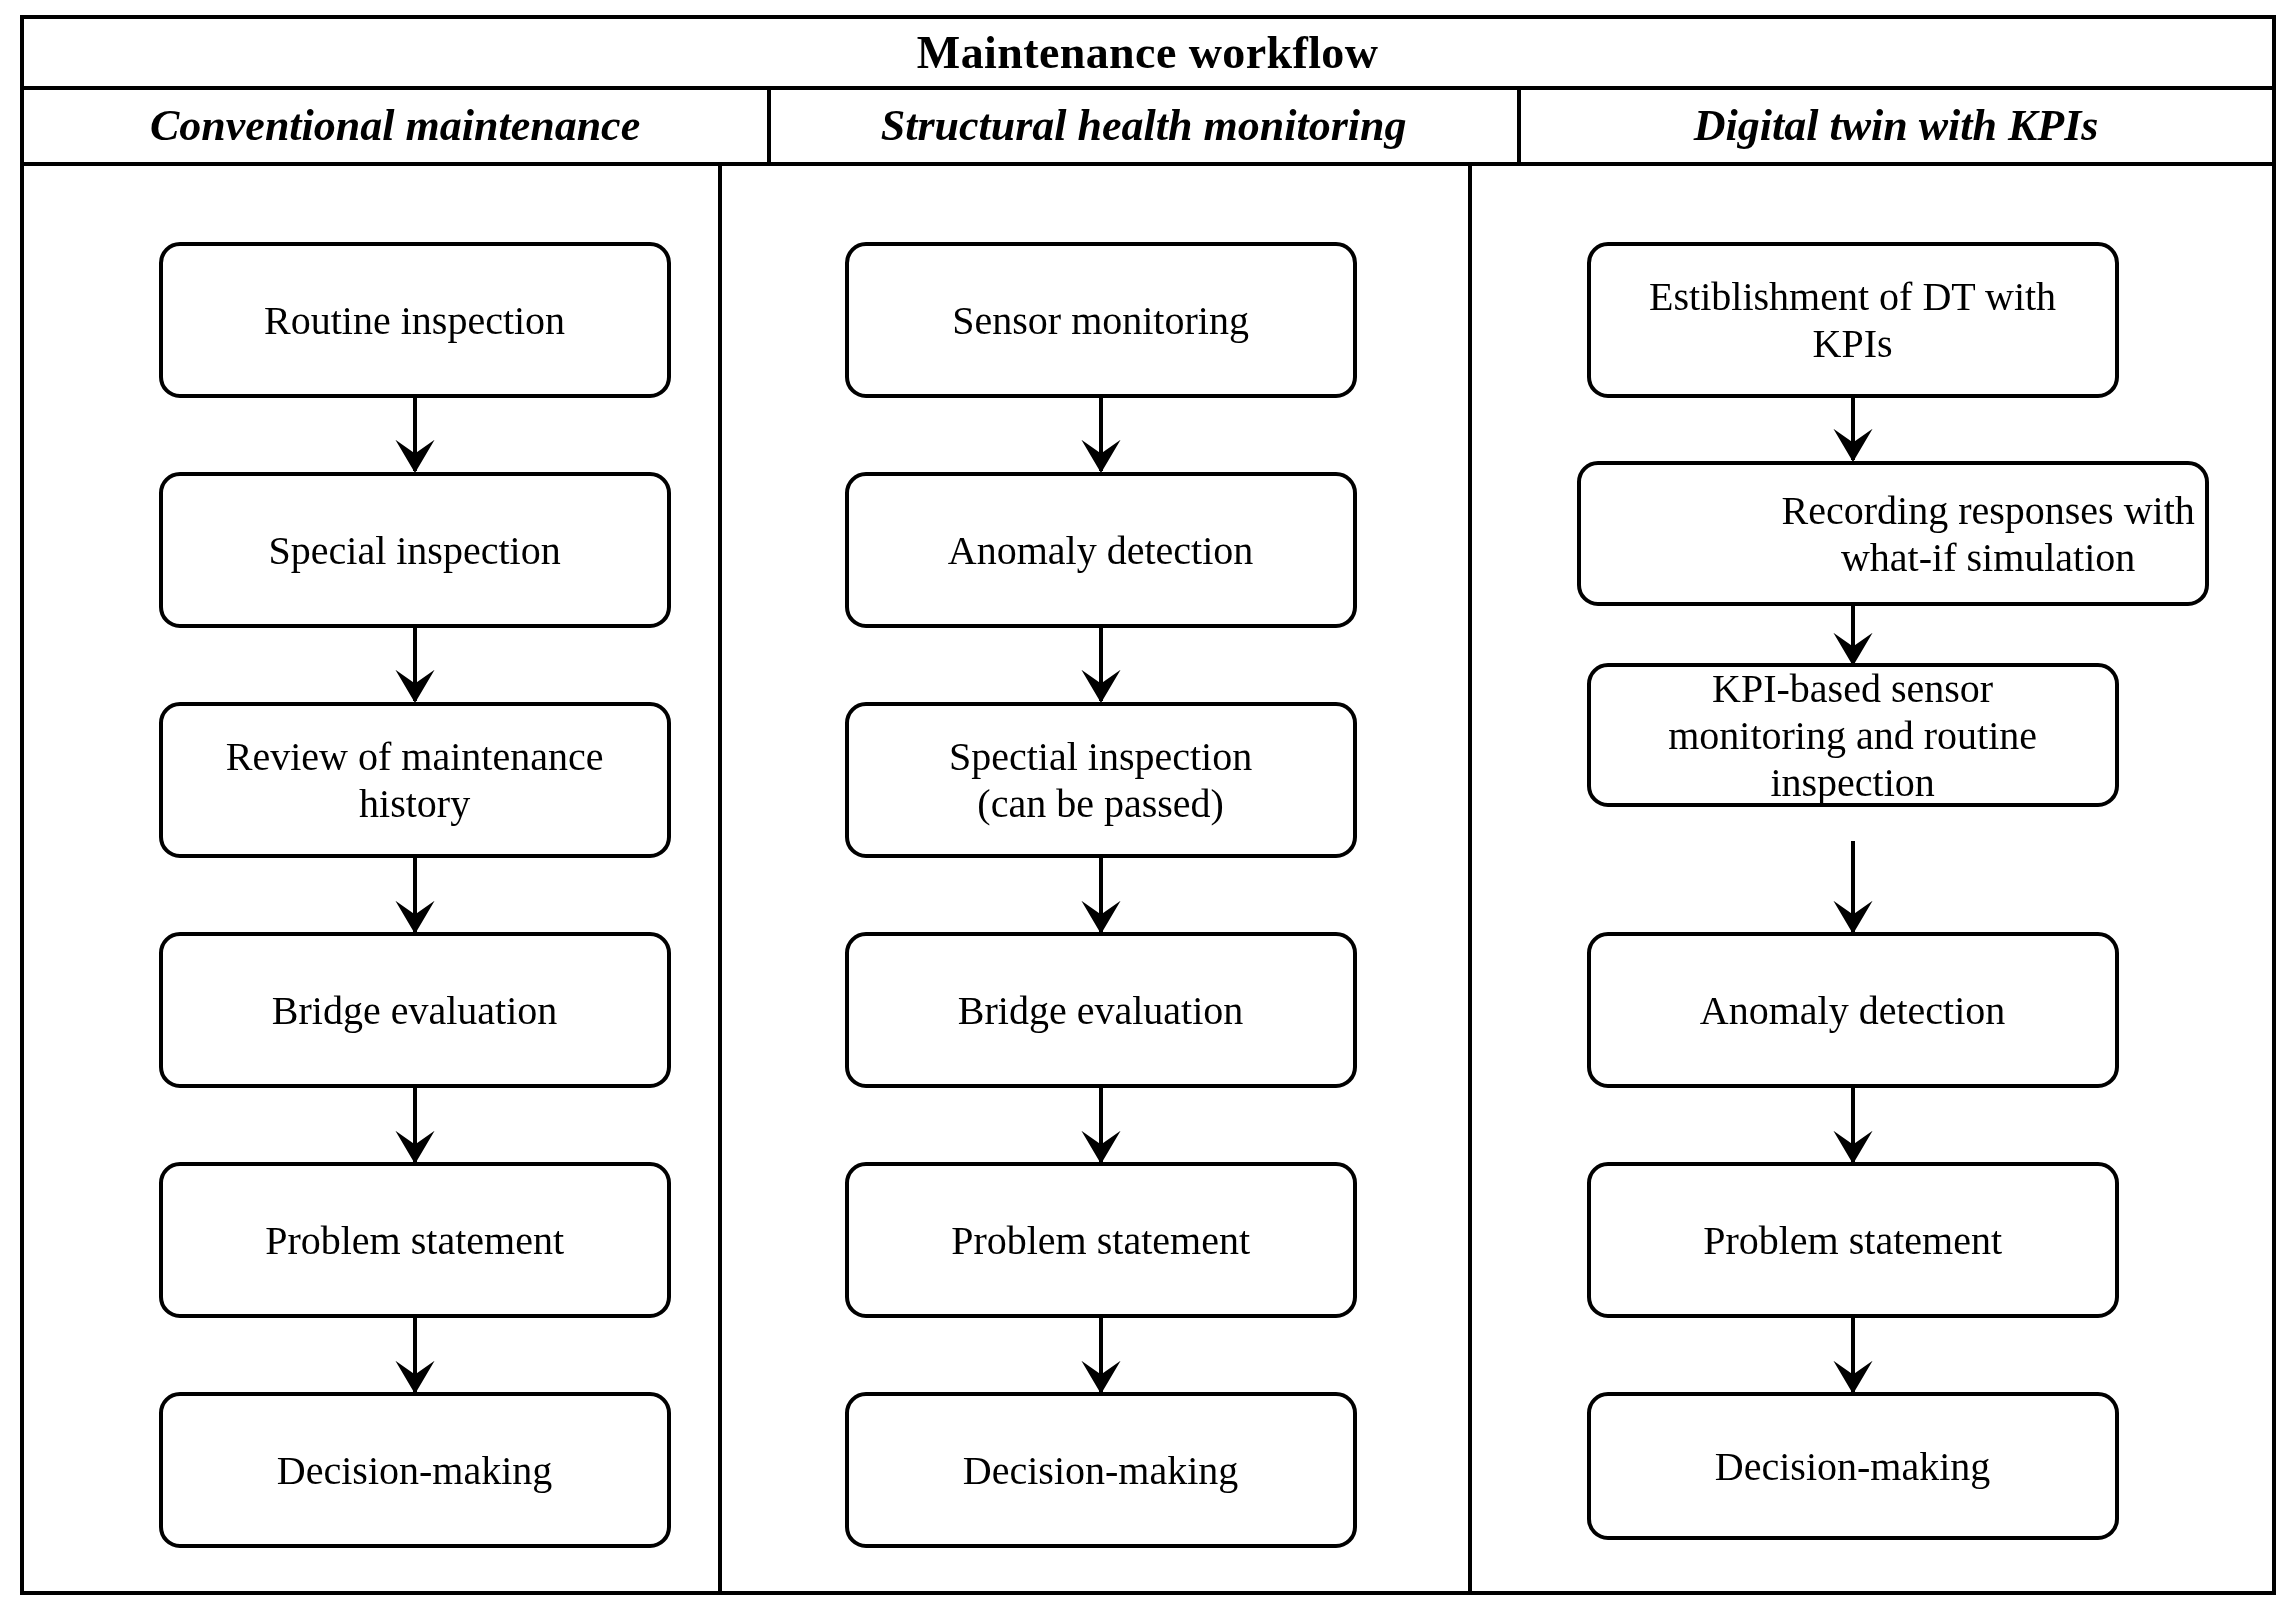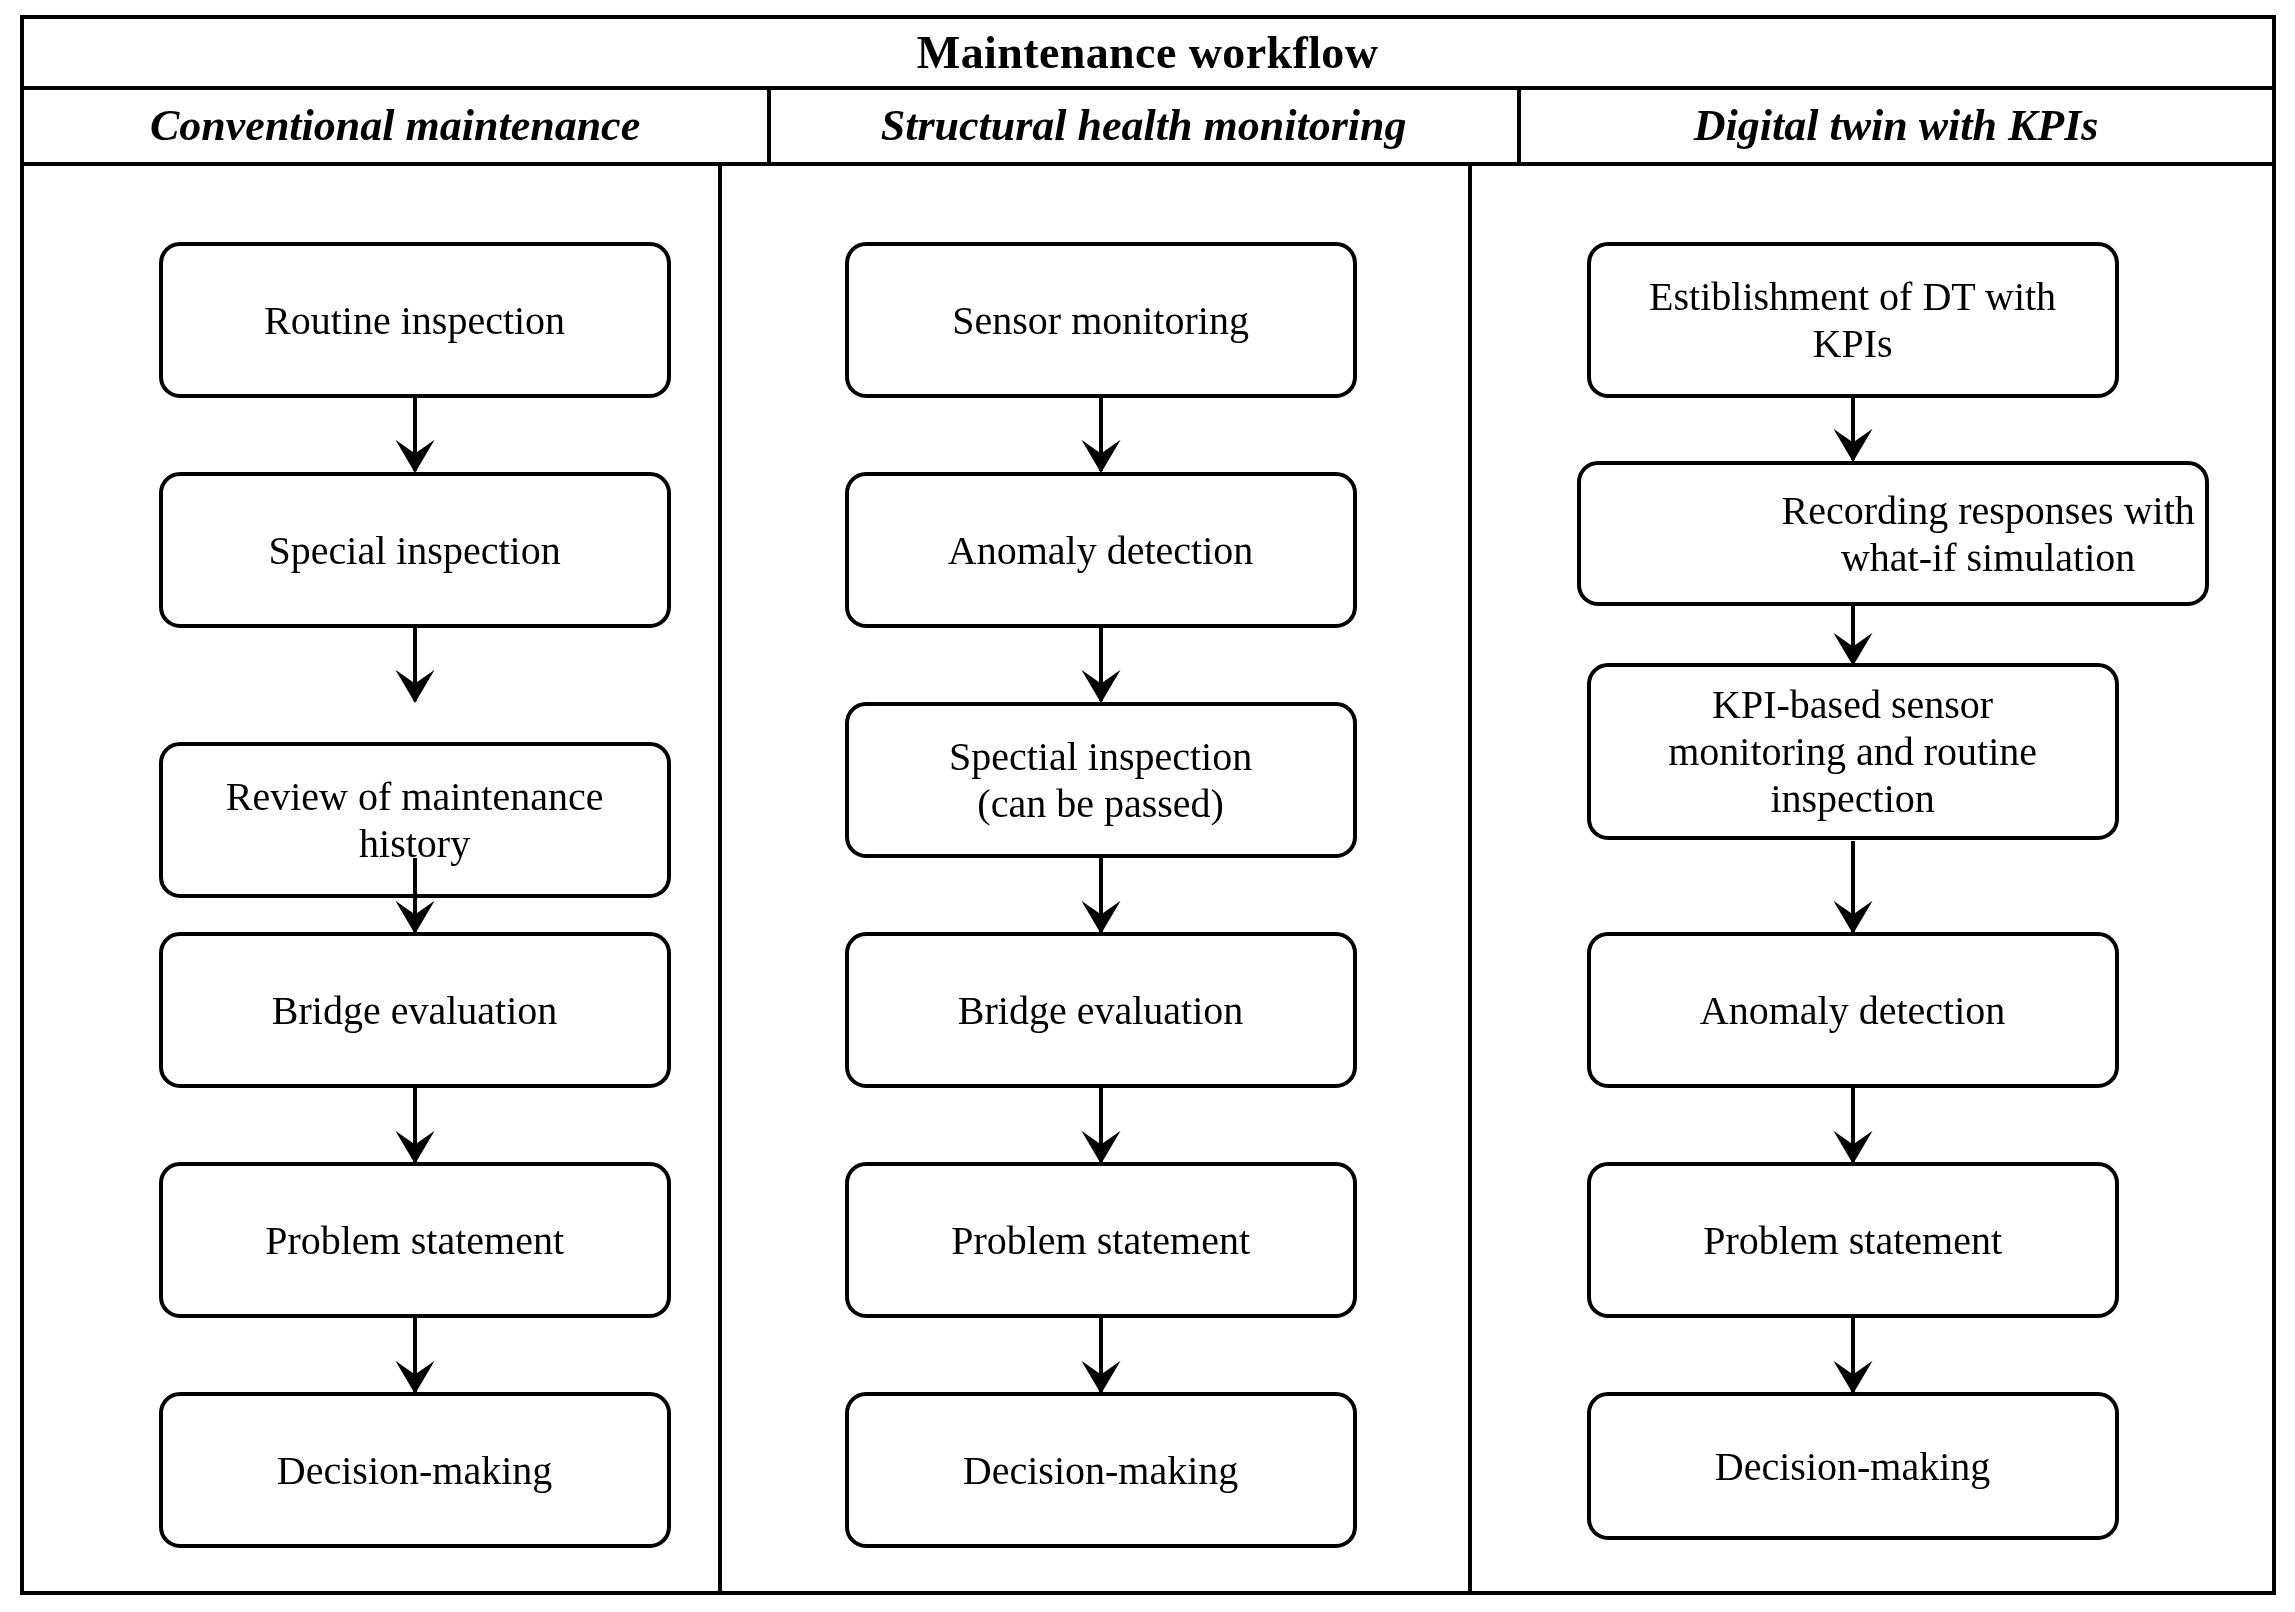--- a/index.html
+++ b/index.html
@@ -100,21 +100,21 @@
         <div class="node" style="left:135px;top:306px;width:512px;height:156px;justify-content:center;">
           <span class="txt">Special inspection</span>
         </div>
         <div class="arrow" style="left:370px;top:461px;height:74px;">
           <div class="shaft"></div>
           <svg viewBox="0 0 60 62" preserveAspectRatio="none" aria-hidden="true">
               <polygon points="30,62 2,14 30,34 58,14" fill="#000"></polygon>
             </svg>
         </div>
 
-        <div class="node" style="left:135px;top:536px;width:512px;height:156px;margin-top:40px;">
+        <div class="node" style="left:135px;top:536px;width:512px;height:156px;">
           <span class="txt">Review of maintenance
 history</span>
         </div>
         <div class="arrow" style="left:370px;top:692px;height:74px;">
           <div class="shaft"></div>
           <svg viewBox="0 0 60 62" preserveAspectRatio="none" aria-hidden="true">
               <polygon points="30,62 2,14 30,34 58,14" fill="#000"></polygon>
             </svg>
         </div>
 
@@ -218,21 +218,21 @@
           <span class="txt">Recording responses with
 what-if simulation</span>
         </div>
         <div class="arrow" style="left:360px;top:440px;height:58px;">
           <div class="shaft"></div>
           <svg viewBox="0 0 60 62" preserveAspectRatio="none" aria-hidden="true">
               <polygon points="30,62 2,14 30,34 58,14" fill="#000"></polygon>
             </svg>
         </div>
 
-        <div class="node" style="left:115px;top:497px;width:532px;height:177px;">
+        <div class="node" style="left:115px;top:497px;width:532px;height:144px;">
           <span class="txt">KPI-based sensor
 monitoring and routine
 inspection</span>
         </div>
         <div class="arrow" style="left:360px;top:675px;height:91px;">
           <div class="shaft"></div>
           <svg viewBox="0 0 60 62" preserveAspectRatio="none" aria-hidden="true">
               <polygon points="30,62 2,14 30,34 58,14" fill="#000"></polygon>
             </svg>
         </div>

